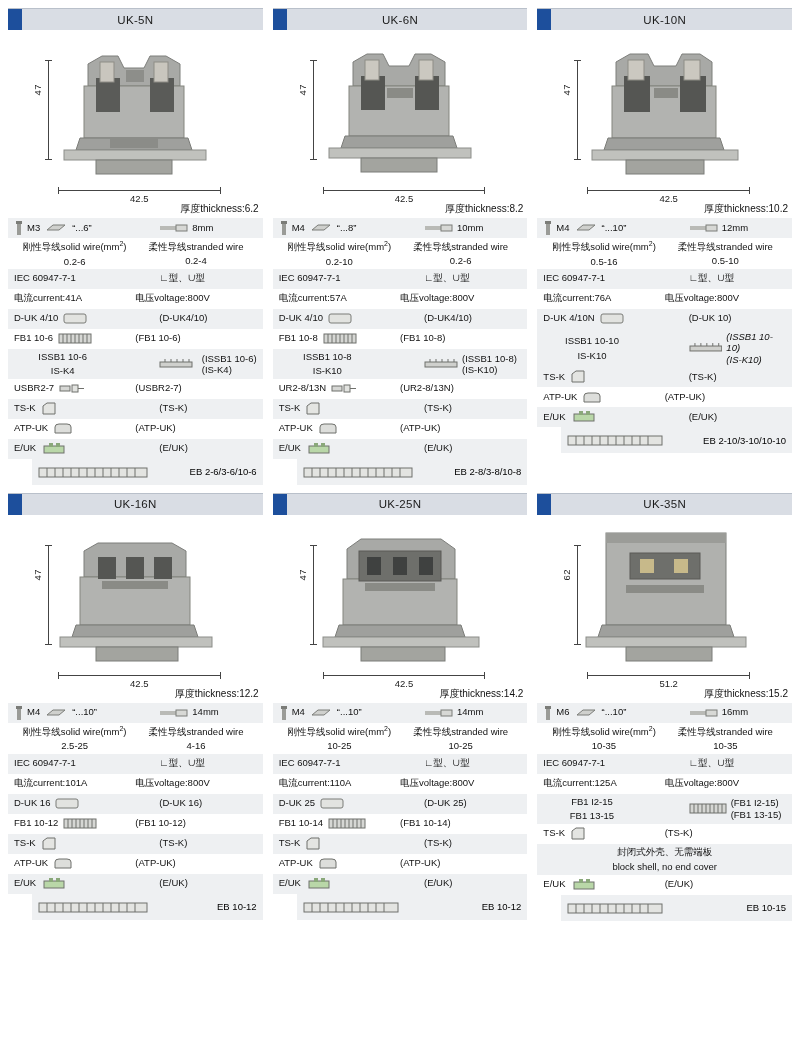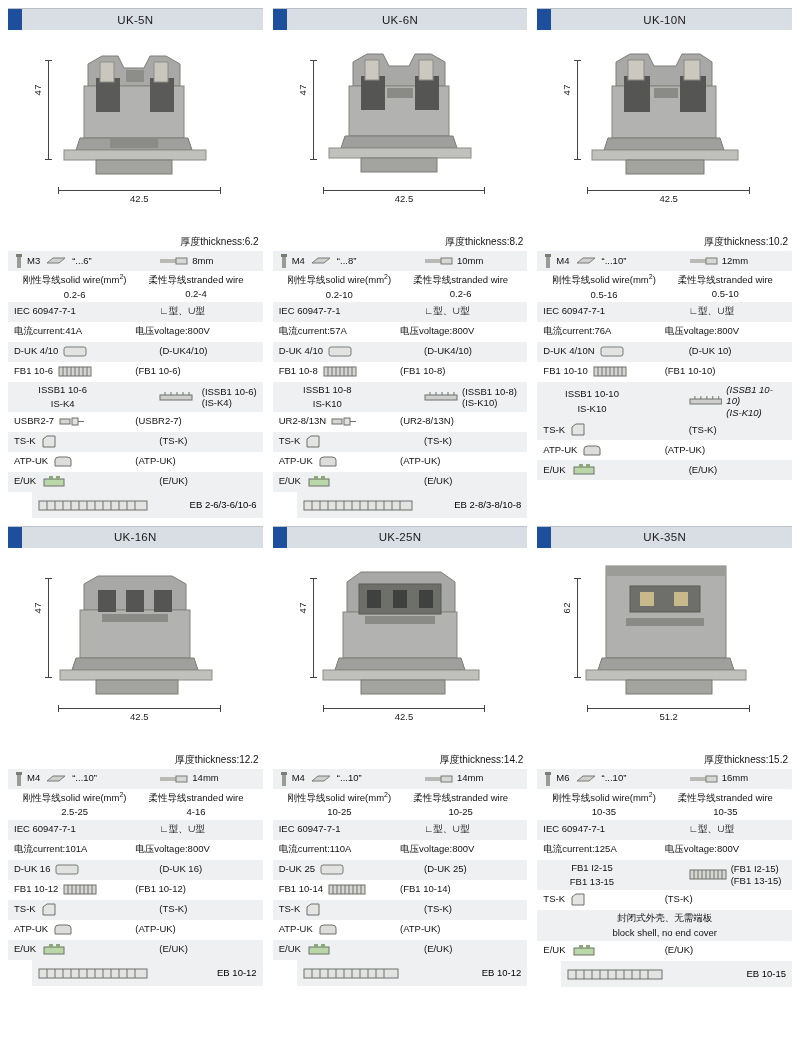--- a/index.html
+++ b/index.html
@@ -38,21 +38,21 @@
     flex: 1;
     text-align: center;
     font-size: 11.5px;
     color: #1b1b1b;
     letter-spacing: .3px;
     padding-right: 14px;
   }
 
   
   .photo-area {
-    height: 221px;
+    height: 188px;
     position: relative;
     background: #ffffff;
   }
   .photo-wrap {
     position: absolute;
     left: 0; right: 0; top: 6px;
     height: 152px;
     display: flex;
     align-items: flex-end;
     justify-content: center;
@@ -597,34 +597,20 @@
         <div class="cellL">
             <span>D-UK 4/10N</span>
           <svg class="ic icgap" width="24" height="13" viewBox="0 0 24 13">
               <rect x="1" y="2" width="22" height="9" rx="2" fill="#e2e3e0" stroke="#7b7c78"></rect>
             </svg>
         </div>
         <div class="cellR">
             <span>(D-UK 10)</span>
           </div>
       </div>
-      <div class="row plain">
-        <div class="cellL">
-            <span>FB1 10-10</span>
-          <svg class="ic icgap" width="34" height="11" viewBox="0 0 34 11">
-              <rect x="1" y="1" width="32" height="9" fill="#d6d7d4" stroke="#6f706c"></rect>
-              <g stroke="#6f706c">
-                <path d="M5 1v9M9 1v9M13 1v9M17 1v9M21 1v9M25 1v9M29 1v9"></path>
-              </g>
-            </svg>
-        </div>
-        <div class="cellR">
-            <span>(FB1 10-10)</span>
-          </div>
-      </div>
       <div class="row alt tall">
         <div class="cellL stack">
           <span>ISSB1 10-10</span>
           <span>IS-K10</span>
         </div>
         <div class="cellR" style="gap:4px;font-style:italic;">
           <svg class="ic" width="34" height="12" viewBox="0 0 34 12">
               <rect x="1" y="4" width="32" height="5" fill="#cfd0cd" stroke="#6f706c"></rect>
               <g stroke="#6f706c">
                 <path d="M6 4V1M12 4V1M18 4V1M24 4V1M30 4V1"></path>
@@ -663,20 +649,29 @@
             <span>E/UK</span>
           <svg class="ic icgap" width="26" height="14" viewBox="0 0 26 14">
               <rect x="3" y="4" width="20" height="7" fill="#b9d7a8" stroke="#6f706c"></rect>
               <rect x="8" y="1" width="4" height="4" fill="#8aa87a"></rect>
               <rect x="15" y="1" width="4" height="4" fill="#8aa87a"></rect>
             </svg>
         </div>
         <div class="cellR">
             <span>(E/UK)</span>
           </div>
+      </div>
+      <div class="bottomrow">
+        <svg class="ic" width="96" height="14" viewBox="0 0 96 14">
+            <rect x="1" y="3" width="94" height="9" fill="#e3e4e1" stroke="#6f706c"></rect>
+            <g stroke="#6f706c">
+              <path d="M9 3v9M17 3v9M25 3v9M33 3v9M41 3v9M49 3v9M57 3v9M65 3v9M73 3v9M81 3v9"></path>
+            </g>
+          </svg>
+        <span class="ebtxt">EB  2-10/3-10/10-10</span>
       </div>
     </div>
   </div>
 
   <div class="card">
     <div class="card-header">
       <div class="blue-tab"></div>
       <div class="title">UK-16N</div>
     </div>
     <div class="photo-area">

